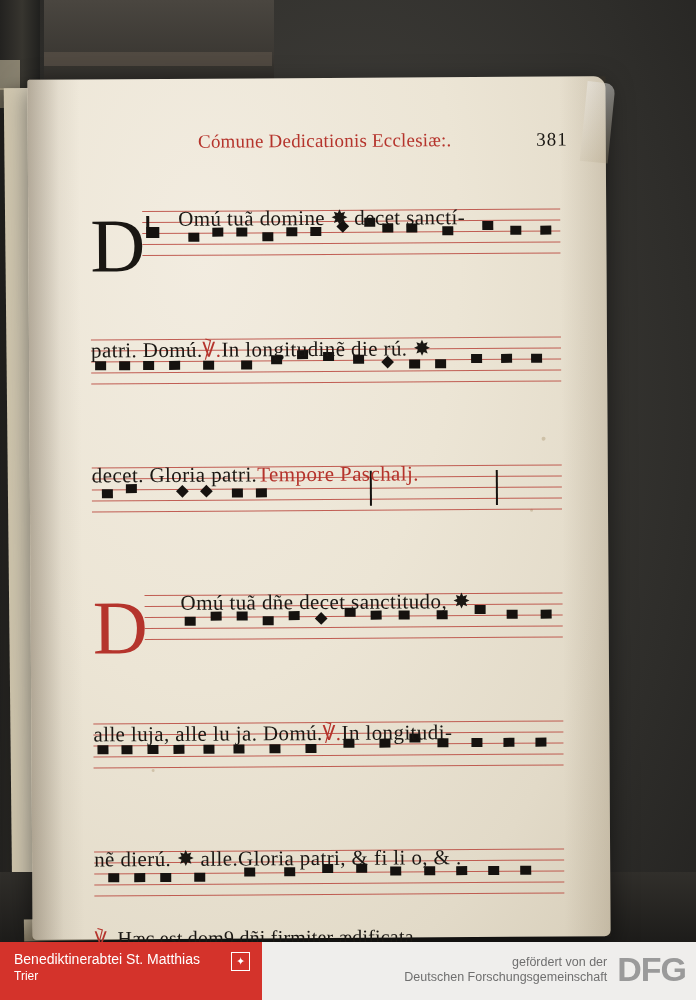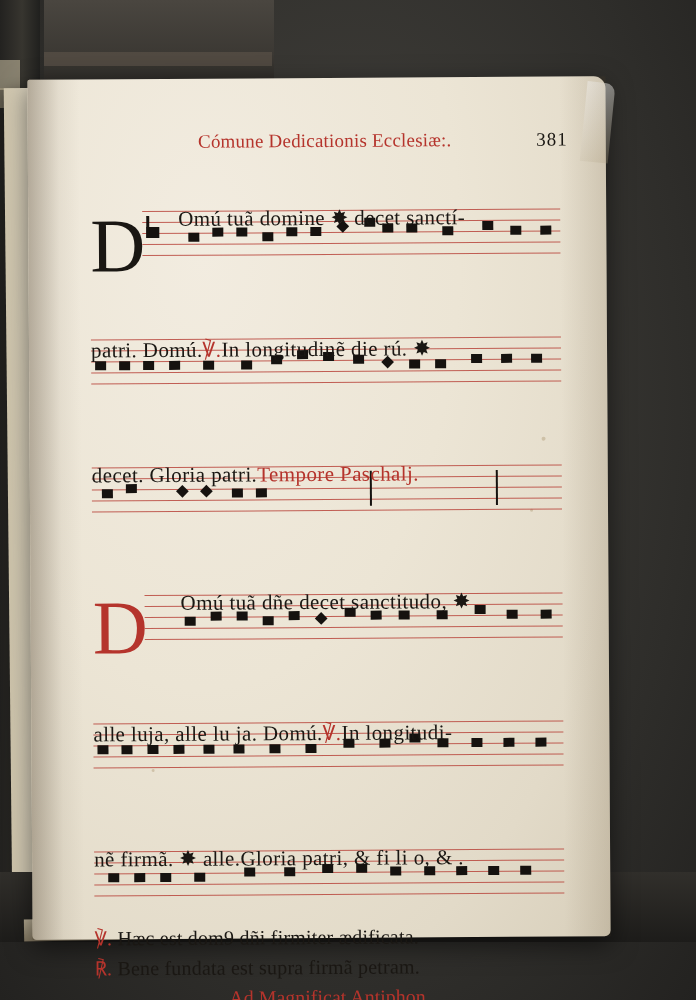--- a/index.html
+++ b/index.html
@@ -480,30 +480,44 @@
           <div class="neume" style="left:190px; top:17px;"></div>
           <div class="neume" style="left:228px; top:14px;"></div>
           <div class="neume" style="left:262px; top:14px;"></div>
           <div class="neume" style="left:296px; top:17px;"></div>
           <div class="neume" style="left:330px; top:17px;"></div>
           <div class="neume" style="left:362px; top:17px;"></div>
           <div class="neume" style="left:394px; top:17px;"></div>
           <div class="neume" style="left:426px; top:17px;"></div>
         </div>
         <div class="lyric" style="margin-top:54px;">
-          <span class="ind">nẽ firmã. ✸ alle. </span><span class="ind">Gloria patri, &amp; fi li o, &amp; .</span>
+          <span class="ind">nẽ dierú. ✸ alle. </span><span class="ind">Gloria patri, &amp; fi li o, &amp; .</span>
         </div>
       </div>
 
       <div class="prose">
         <span class="red">℣.</span><span> Hæc est dom9 dñi firmiter ædificata.</span>
       </div>
       <div class="prose">
         <span class="red">℟.</span><span> Bene fundata est supra firmã petram.</span>
       </div>
 
       <div class="centerhead">Ad Magnificat Antiphon.</div>
 
     </div>
   </div>
 
+  <div class="footer">
+    <div class="footer-left">
+      <div class="l1">Benediktinerabtei St. Matthias</div>
+      <div class="l2">Trier</div>
+      <div class="fl-badge">✦</div>
+    </div>
+    <div class="footer-right">
+      <div class="dfg-text">
+        <div>gefördert von der</div>
+        <div>Deutschen Forschungsgemeinschaft</div>
+      </div>
+      <div class="dfg-logo">DFG</div>
+    </div>
+  </div>
 
 </div>
 
 </body></html>

